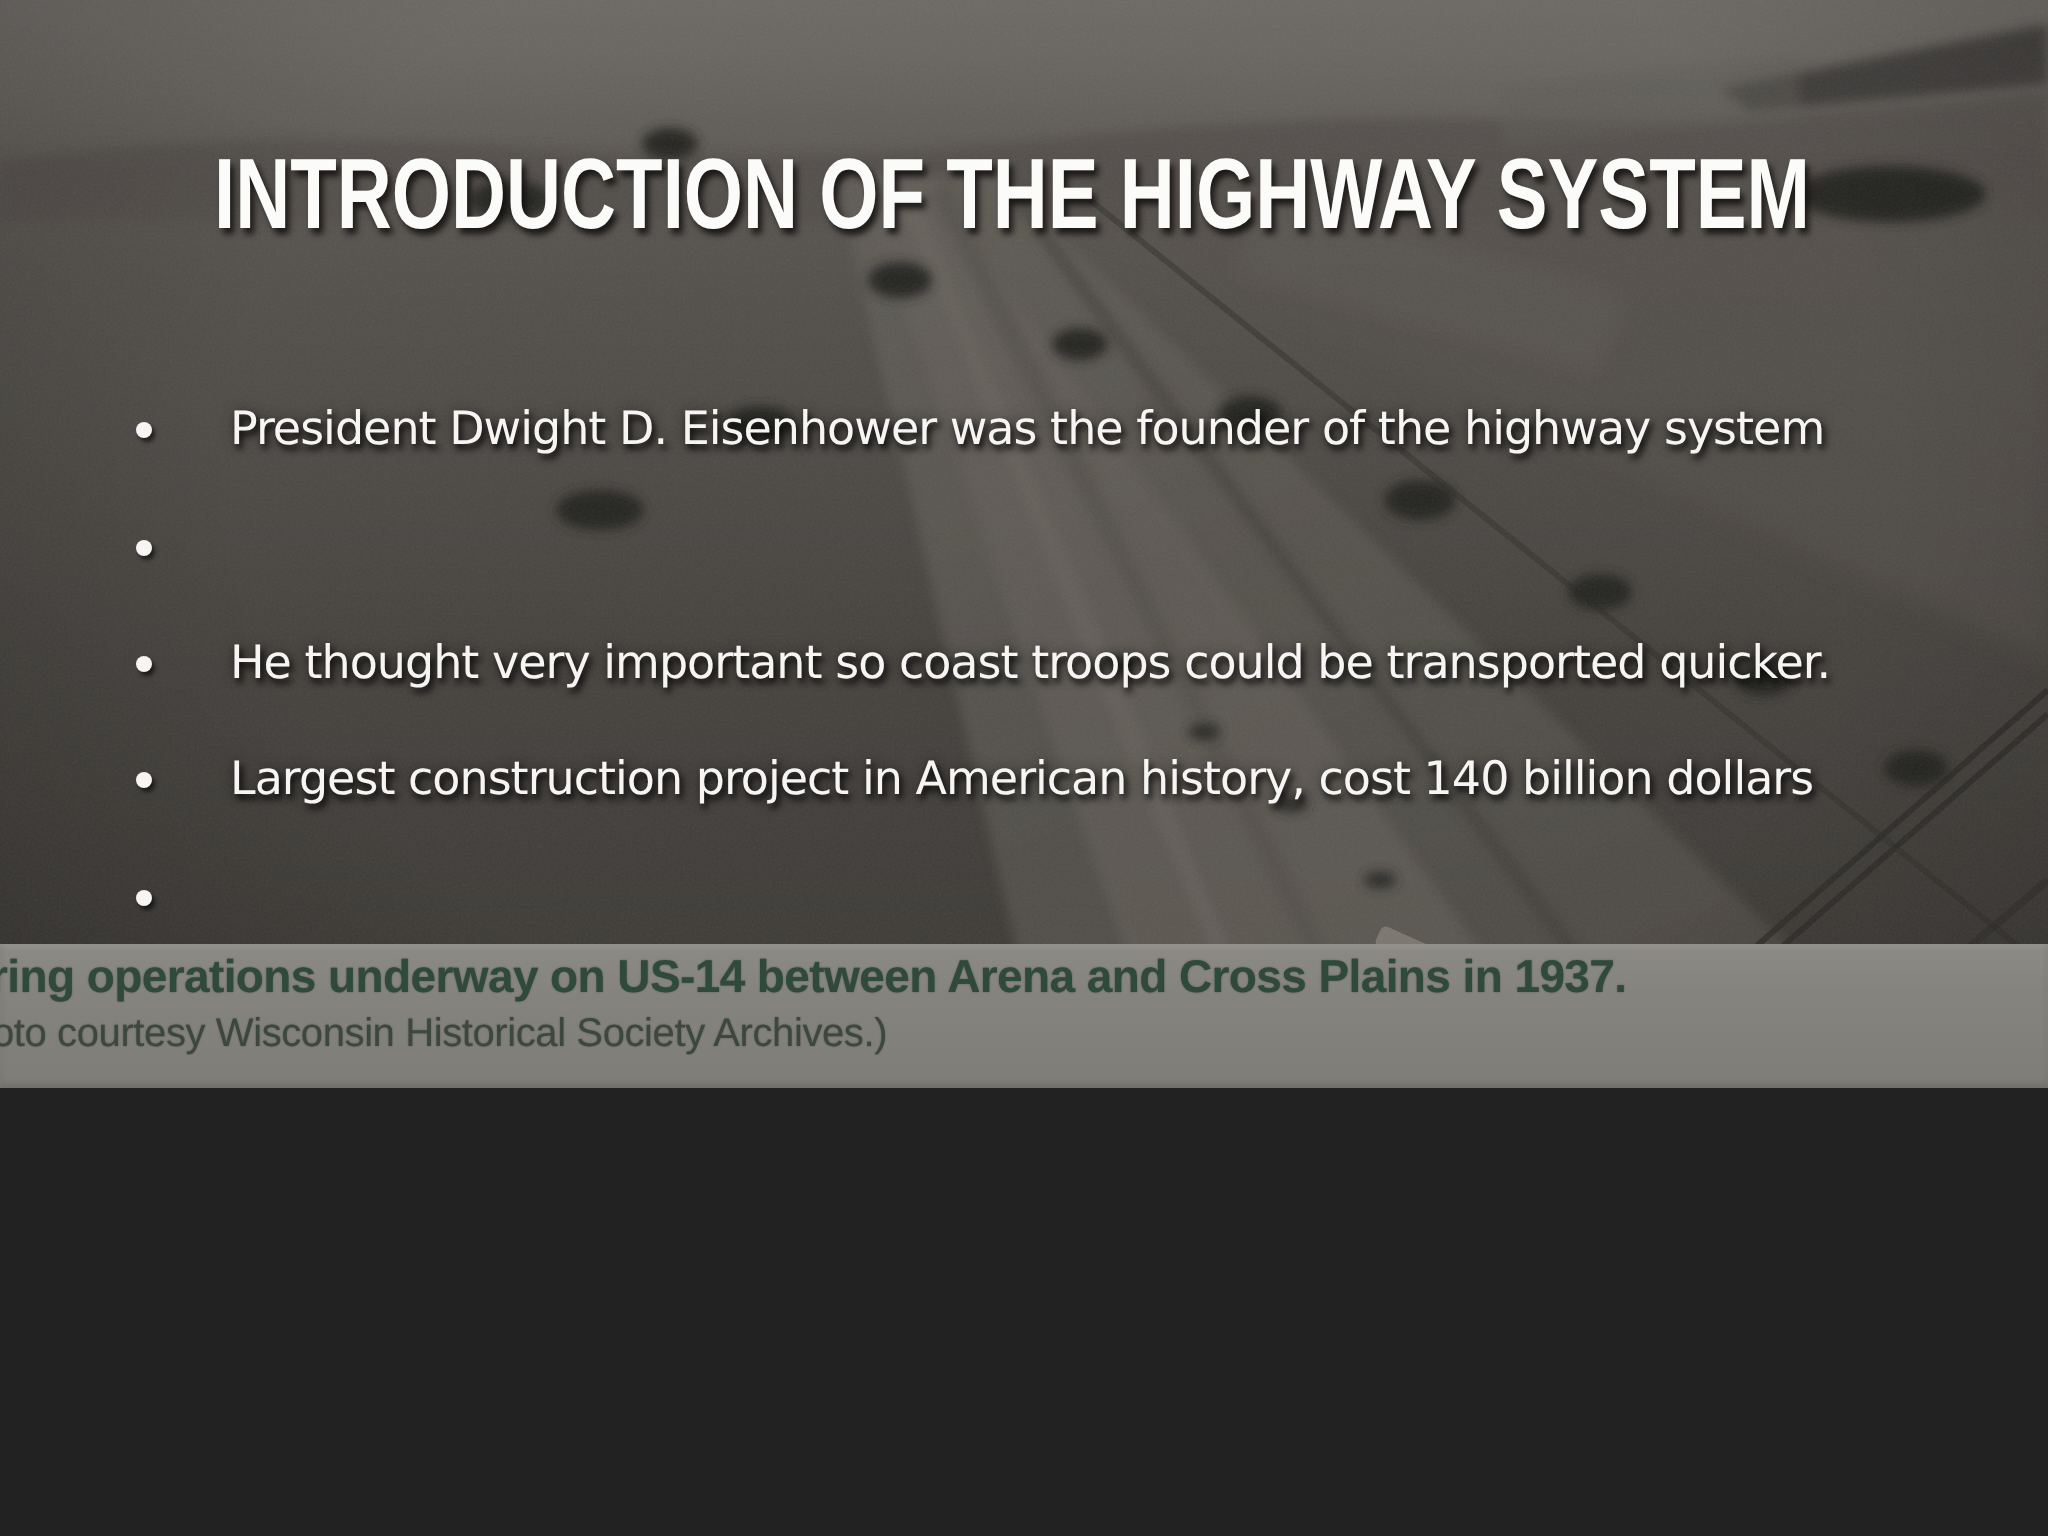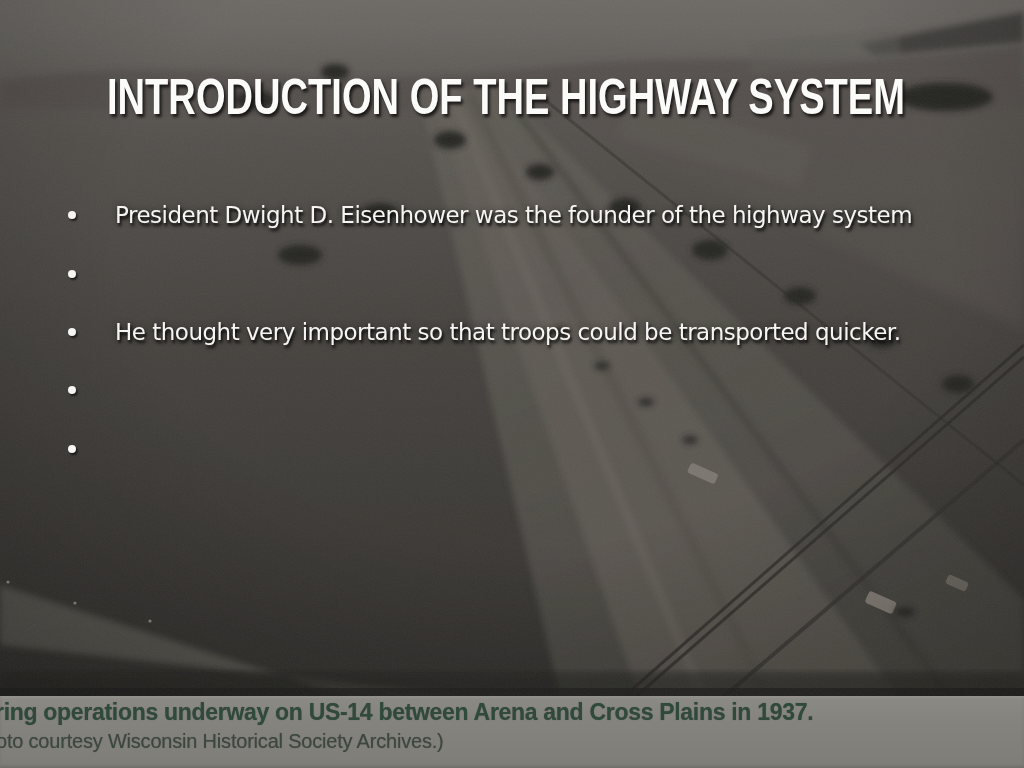--- a/index.html
+++ b/index.html
@@ -1,17 +1,17 @@
 <!DOCTYPE html>
 <html style="--title_text: #fbfbfa; --body_text: #f6f5f3; --caption_text_primary: #2f4a3a; --caption_text_secondary: #3c473e; --caption_band: #84837e; --photo_dark: #3a3835; --photo_light: #6f6b66;"><head>
 <meta charset="utf-8">
 <style>
   html,body { margin:0; padding:0; background:#222; }
   .slide {
-    position:relative; width:1024px; height:768px; overflow:hidden;
+    position:relative; width:1024px; height:544px; overflow:hidden;
     background:#4a4744;
     font-family:"DejaVu Sans", sans-serif;
   }
   .photo { position:absolute; inset:0; width:1024px; height:768px; display:block; }
 
   
   .title-svg { position:absolute; left:0; top:0; width:1024px; height:140px; overflow:visible; }
   .title-text {
     font-family:"Liberation Sans", sans-serif;
     font-weight:bold;
@@ -175,24 +175,25 @@
   <ul class="bullets">
     <li class="bullet-item">
       <span class="bullet-dot"></span>
       <span class="bullet-text">President Dwight D. Eisenhower was the founder of the highway system</span>
     </li>
     <li class="bullet-item">
       <span class="bullet-dot"></span>
     </li>
     <li class="bullet-item">
       <span class="bullet-dot"></span>
-      <span class="bullet-text">He thought very important so that troops could be transported quicker.</span>
-    </li>
-    <li class="bullet-item">
-      <span class="bullet-dot"></span>
+      <span class="bullet-text">He thought very important so coast troops could be transported quicker.</span>
+    </li>
+    <li class="bullet-item">
+      <span class="bullet-dot"></span>
+      <span class="bullet-text">Largest construction project in American history, cost 140 billion dollars</span>
     </li>
     <li class="bullet-item">
       <span class="bullet-dot"></span>
     </li>
   </ul>
 
   <div class="caption-band">
     <div class="caption-line1">ring operations underway on US-14 between Arena and Cross Plains in 1937.</div>
     <div class="caption-line2">oto courtesy Wisconsin Historical Society Archives.)</div>
   </div>

